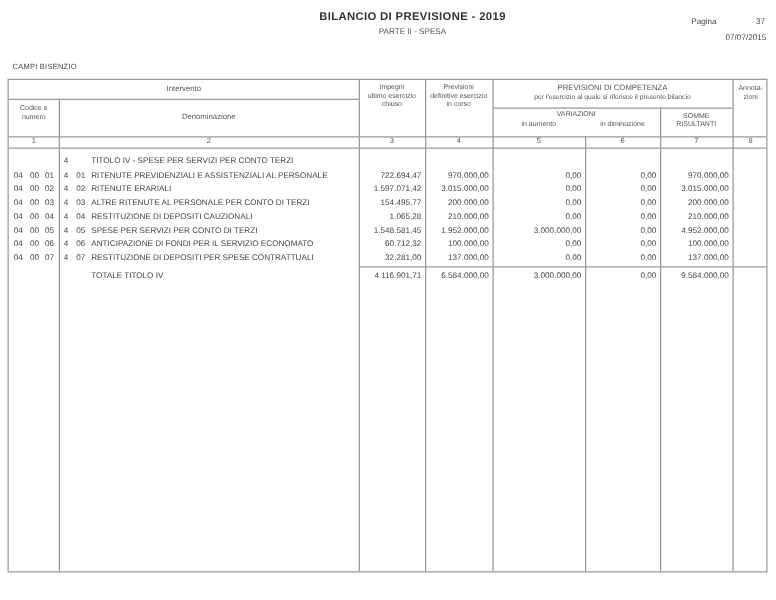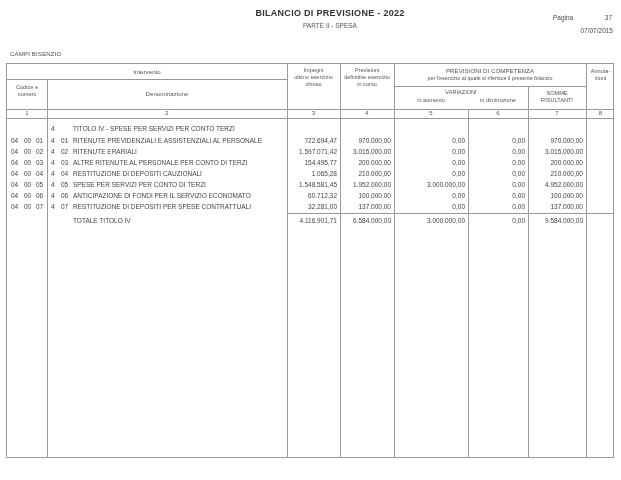--- a/index.html
+++ b/index.html
@@ -33,21 +33,21 @@
   .tc{left:44px;} .nc{left:54px;} .den{left:66px;}
   .v{text-align:right;}
   .v3{left:280px;width:50px;} .v4{left:334px;width:50px;} .v5{left:388px;width:70px;}
   .v6{left:462px;width:56px;} .v7{left:522px;width:54px;}
 </style>
 </head>
 <body>
 
 <div class="page">
 
-  <div class="doc-title">BILANCIO DI PREVISIONE - 2022</div>
+  <div class="doc-title">BILANCIO DI PREVISIONE - 2019</div>
   <div class="doc-subtitle">PARTE II - SPESA</div>
   <span class="abs pagina-label">Pagina</span>
   <span class="abs pagina-num">37</span>
   <span class="abs doc-date">07/07/2015</span>
   <div class="abs entity">CAMPI BISENZIO</div>
 
   <div class="tbl">
 
     <div class="vl" style="left:40px;top:15px;bottom:0;"></div>
     <div class="vl" style="left:280px;top:0;bottom:0;"></div>

